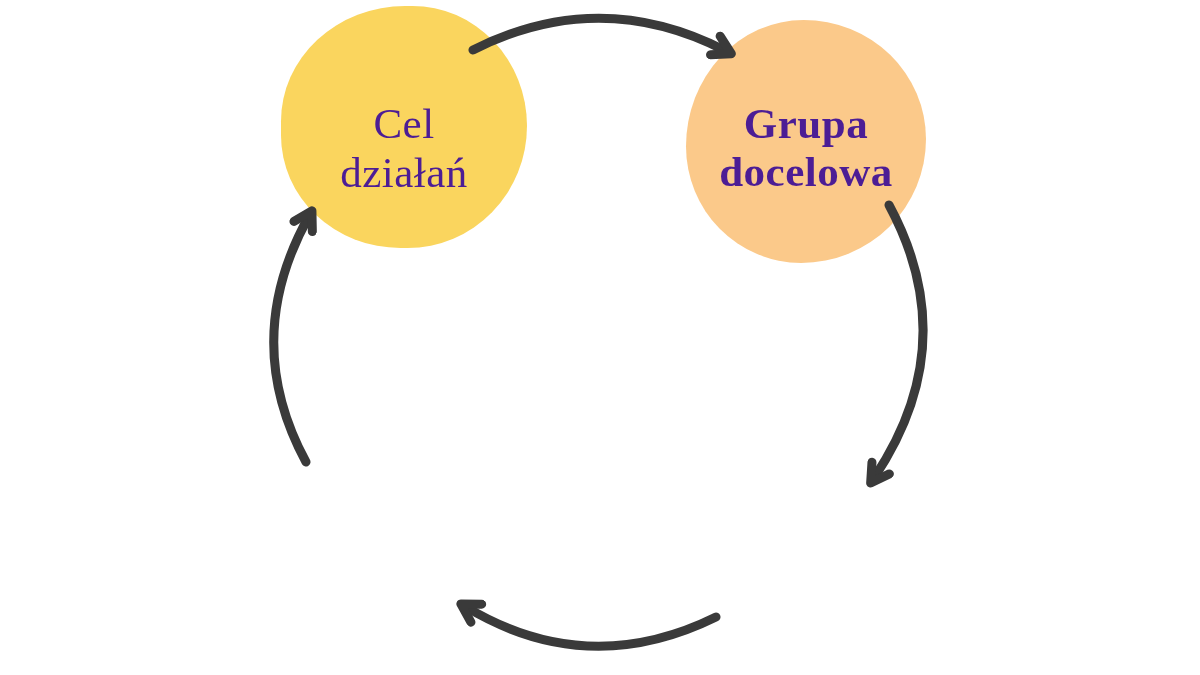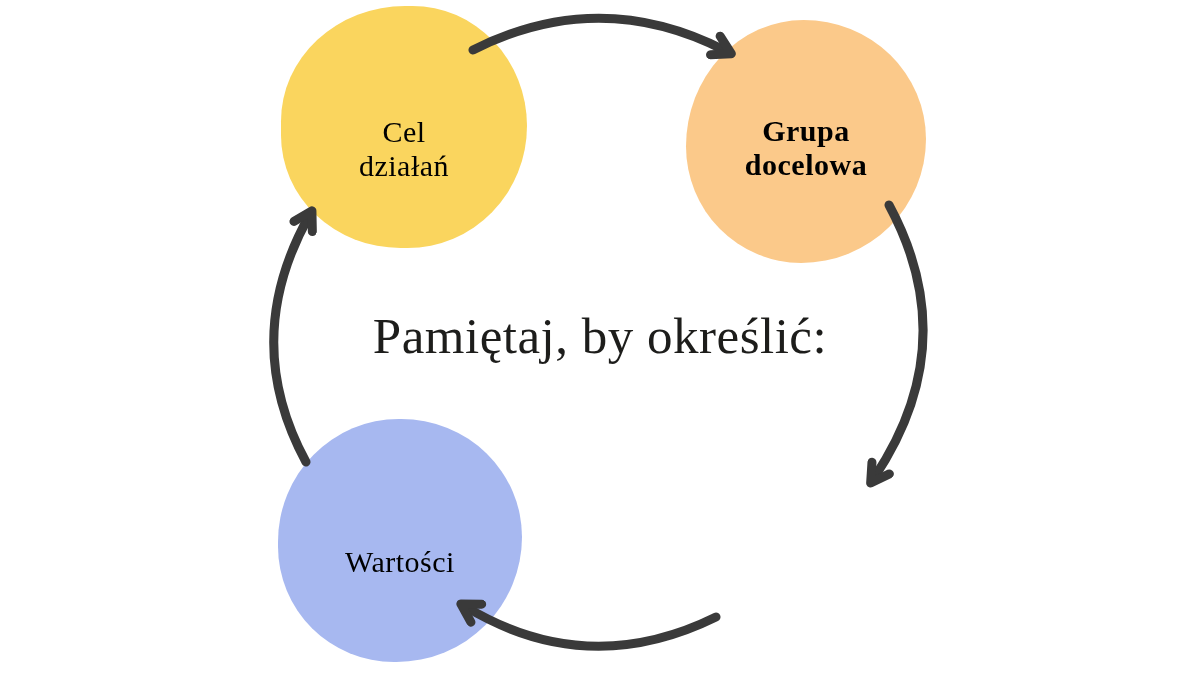--- a/index.html
+++ b/index.html
@@ -16,23 +16,23 @@
     font-family: "Liberation Serif", "DejaVu Serif", serif;
   }
   .node {
     position: absolute;
     display: flex;
     align-items: center;
     justify-content: center;
     z-index: 1;
   }
   .node-label {
-    font-size: 30px;
+    font-size: 43px;
     line-height: 1.12;
-    color: #000000;
+    color: #4c1d95;
     text-align: center;
     white-space: pre-line;
     letter-spacing: 0.5px;
     margin-top: 43px;
   }
   
   .node-cel {
     left: 281px; top: 6px; width: 246px; height: 242px;
     border-radius: 52% 48% 50% 50% / 49% 51% 52% 48%;
   }
@@ -86,25 +86,21 @@
     <div class="node-label">Cel
 działań</div>
   </div>
 
   <div class="node node-grupa" style="background-color: rgb(251, 201, 138);">
     <div class="node-label">Grupa
 docelowa</div>
   </div>
 
 
-  <div class="node node-wartosci" style="background-color: rgb(167, 184, 240);">
-    <div class="node-label">Wartości</div>
-  </div>
 
-  <div class="center-text">Pamiętaj, by określić:</div>
 
   <svg class="arrows" viewBox="0 0 1200 675" xmlns="http://www.w3.org/2000/svg" style="stroke: rgb(58, 58, 58);">
     <defs>
       <marker id="ah" viewBox="0 0 30 30" markerWidth="30" markerHeight="30" refX="17" refY="15" orient="auto" markerUnits="userSpaceOnUse">
         <path d="M5 4.5 L23 15 L5 25.5" fill="none" stroke-width="8.5" stroke-linecap="round" stroke-linejoin="round"></path>
       </marker>
     </defs>
     <path d="M 473 50 Q 600 -14 726 51" marker-end="url(#ah)"></path>
     <path d="M 889 205 Q 964 344 874 478" marker-end="url(#ah)"></path>
     <path d="M 716 617 Q 588 680 466 607" marker-end="url(#ah)"></path>

